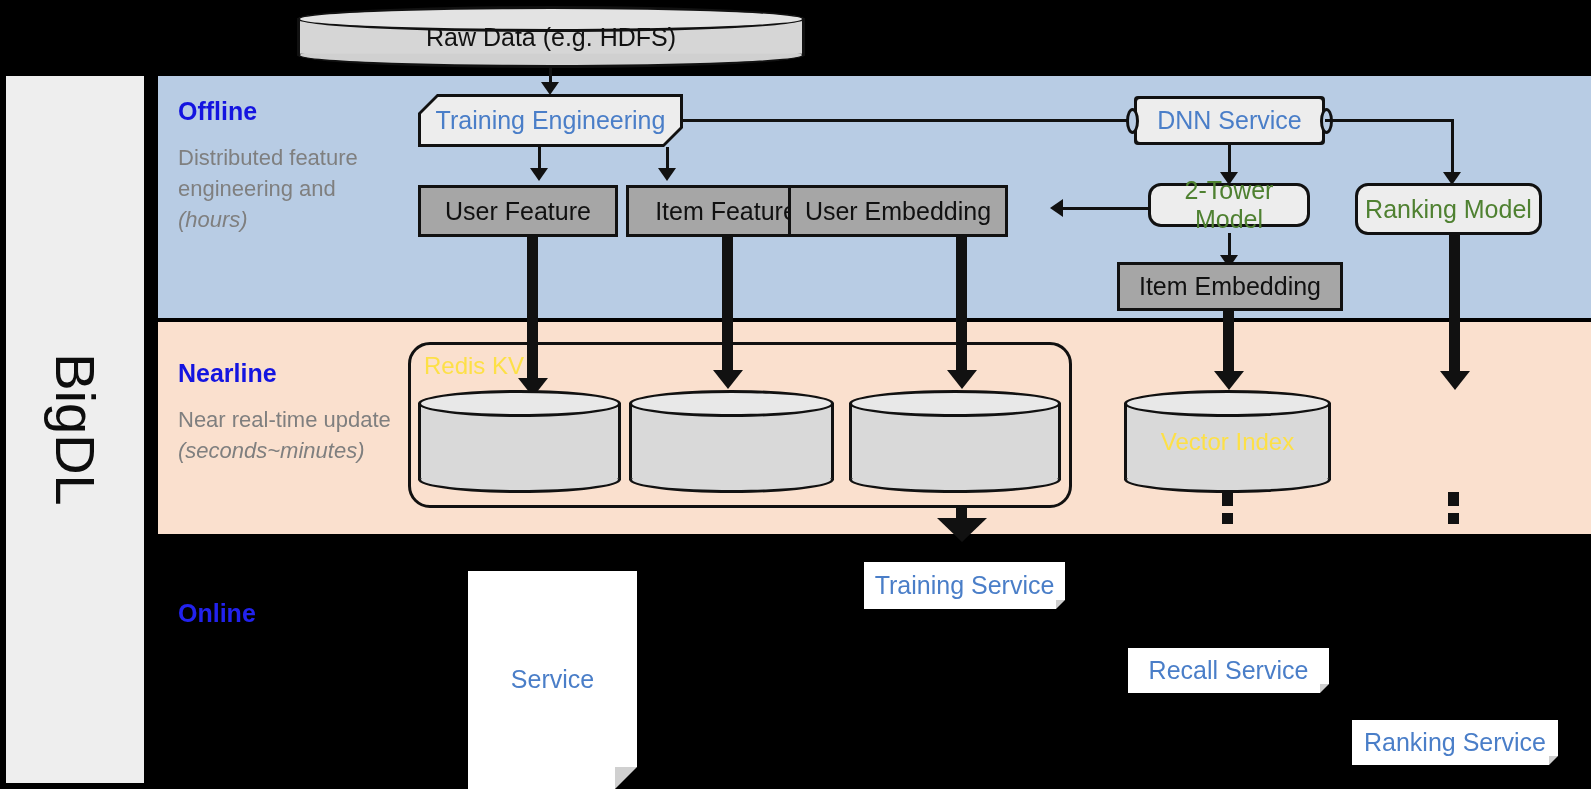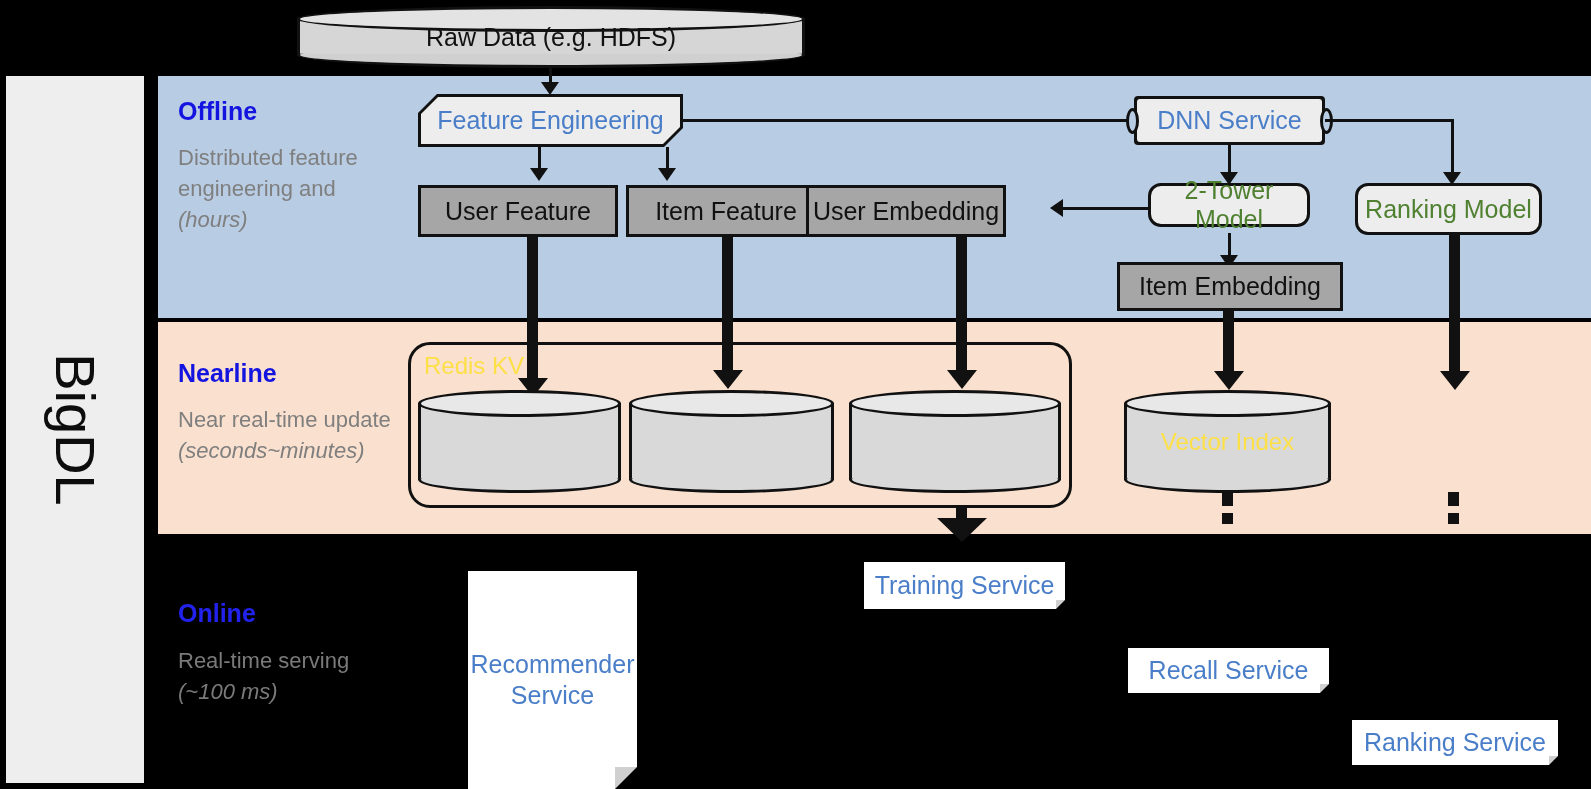--- a/index.html
+++ b/index.html
@@ -165,38 +165,35 @@
   <div class="band-sub" id="sub-offline">
     <span>Distributed feature engineering and </span><i>(hours)</i>
   </div>
 
   <div class="band-title" id="title-nearline">Nearline</div>
   <div class="band-sub" id="sub-nearline">
     <span>Near real-time update </span><i>(seconds~minutes)</i>
   </div>
 
   <div class="band-title" id="title-online">Online</div>
-  <div class="band-sub" id="sub-online">
-    <span>Real-time serving </span><i>(~100 ms)</i>
-  </div>
 
   <div class="cyl" id="raw-data">
     <div class="body"></div>
     <div class="bottom"></div>
     <div class="top"></div>
     <div class="cyl-label label-dark">Raw Data (e.g. HDFS)</div>
   </div>
 
   <div class="line vline-thin" style="left:549px; top:68px; height:20px;"></div>
   <div class="arrow-down-thin" style="left:541px; top:82px;"></div>
 
   <div class="fe-wrap" style="left:418px; top:94px; width:265px; height:53px;">
     <div class="fe-outer"></div>
     <div class="fe-inner">
-      <span class="label-blue">Feature Engineering</span>
+      <span class="label-blue">Training Engineering</span>
     </div>
   </div>
 
   <div class="line hline-thin" style="left:683px; top:119px; width:460px;"></div>
   <div class="arrow-right-thin" style="left:1138px; top:111px;"></div>
 
   <div class="notch-wrap" style="left:1134px; top:96px; width:191px; height:49px;">
     <div class="notch-bg"></div>
     <div class="notch-fg">
       <span class="label-blue">DNN Service</span>
@@ -217,21 +214,21 @@
   <div class="line hline-thin" style="left:1325px; top:119px; width:129px;"></div>
   <div class="line vline-thin" style="left:1451px; top:119px; height:58px;"></div>
   <div class="arrow-down-thin" style="left:1443px; top:172px;"></div>
 
   <div class="node greybox" style="left:418px; top:185px; width:200px; height:52px;">
     <span>User Feature</span>
   </div>
   <div class="node greybox" style="left:626px; top:185px; width:200px; height:52px;">
     <span>Item Feature</span>
   </div>
-  <div class="node greybox" style="left:806px; top:185px; width:200px; height:52px;">
+  <div class="node greybox" style="left:788px; top:185px; width:220px; height:52px;">
     <span>User Embedding</span>
   </div>
 
   <div class="node lightbox rounded" style="left:1148px; top:183px; width:162px; height:44px;">
     <span class="label-green">2-Tower Model</span>
   </div>
 
   <div class="line hline-thin" style="left:1063px; top:207px; width:88px;"></div>
   <div class="arrow-left-thin" style="left:1050px; top:199px;"></div>
 
@@ -292,21 +289,20 @@
   <div class="dash-sq small" style="left:1222px; top:513px;"></div>
   <div class="dash-sq" style="left:1448px; top:492px;"></div>
   <div class="dash-sq small" style="left:1448px; top:513px;"></div>
 
   <div class="dash-sq" style="left:956px; top:506px;"></div>
   <div class="arrow-down-wide" style="left:937px; top:518px;"></div>
 
   <div class="doc" style="left:468px; top:571px; width:169px; height:218px;">
     <div class="doc-text">
       <div>
-        <div>Recommender</div>
         <div>Service</div>
       </div>
     </div>
     <div class="doc-fold" style="border-width:0 0 22px 22px;"></div>
   </div>
 
   <div class="doc" style="left:864px; top:562px; width:201px; height:47px;">
     <div class="doc-text">Training Service</div>
     <div class="doc-fold" style="border-width:0 0 9px 9px;"></div>
   </div>

